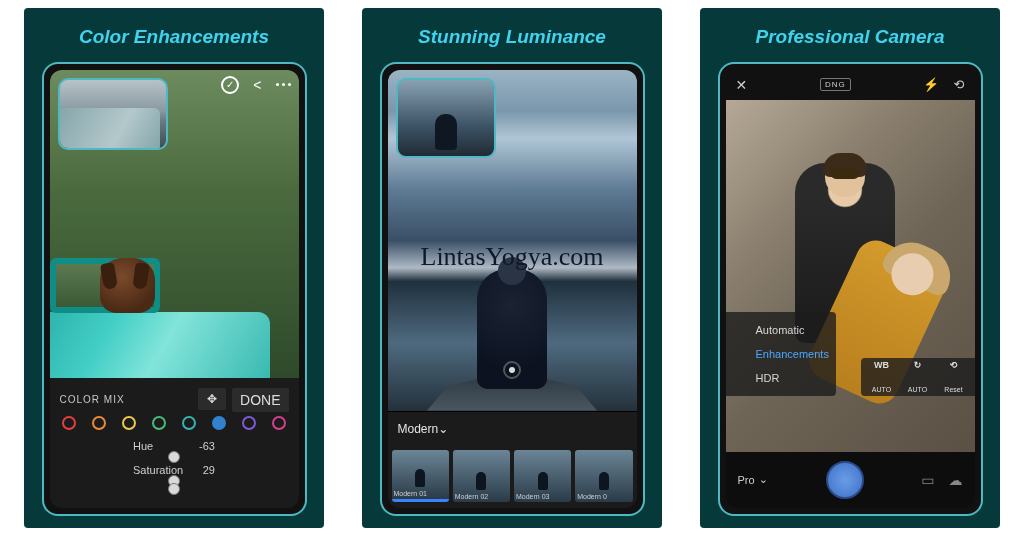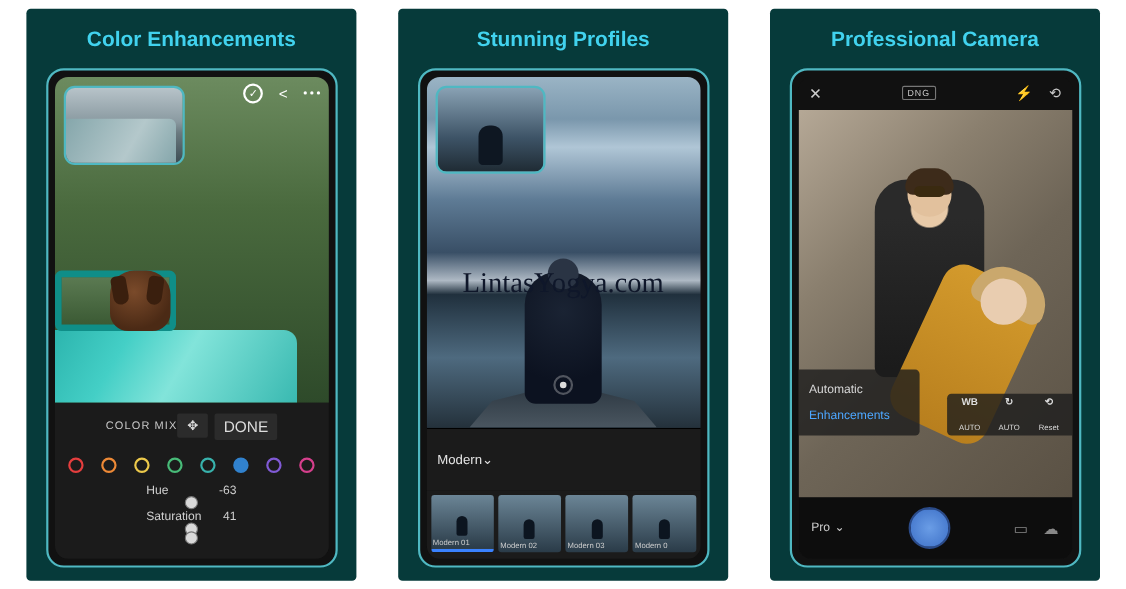--- a/index.html
+++ b/index.html
@@ -28,20 +28,21 @@
     flex-direction: column;
     align-items: center;
     padding: 18px 12px 12px;
     position: relative;
   }
   .card-title {
     color: #41d2ee;
     font-size: 19px;
     font-weight: 600;
     margin-bottom: 14px;
+    font-style: italic;
   }
   .phone {
     width: 265px;
     flex: 1;
     background: #111;
     border: 2px solid #4fb8c2;
     border-radius: 16px;
     padding: 6px;
     position: relative;
     overflow: hidden;
@@ -123,22 +124,22 @@
     font-size: 10px; color:#fff;
   }
   .dots3 { display:flex; gap:3px; }
   .dots3 span { width:3px; height:3px; background:#fff; border-radius:50%; }
 
   .p1-panel {
     background: #1b1b1b;
     padding: 10px 10px 12px;
   }
   .p1-head {
-    display: flex; align-items: center; justify-content: center;
-    margin-bottom: 16px;
+    display: flex; align-items: center; justify-content: space-between;
+    margin-bottom: 4px;
   }
   .p1-label { color:#c7c7c7; font-size:10px; letter-spacing:1px;}
   .p1-btns { display:flex; gap:6px; }
   .p1-iconbtn, .p1-done {
     background:#2b2b2b; color:#ddd; font-size:14px;
     padding:4px 8px; border-radius:2px;
   }
   .p1-iconbtn { display:flex; align-items:center; justify-content:center; width:28px; height:22px; font-size:12px;}
   .swatches { display:flex; justify-content:space-between; margin: 4px 2px 10px; }
   .swatch { width:14px; height:14px; border-radius:50%; border:2px solid; }
@@ -184,21 +185,21 @@
   .p2-inset {
     position: absolute; top:8px; left:8px;
     width:100px; height:80px;
     border:2px solid #4fb8c2; border-radius:10px;
     background: linear-gradient(to bottom,#88a1b3 0%,#3d5366 60%,#1f2b34 100%);
     overflow:hidden;
   }
   .p2-inset .mini-person{position:absolute;left:50%;bottom:6px;transform:translateX(-50%);width:22px;height:36px;background:#0e1722;border-radius:10px 10px 4px 4px;}
   .p2-dropdown {
     background:#1b1b1b; color:#e4e4e4;
-    padding:21px 10px; font-size:12px;
+    padding:10px 10px; font-size:12px;
     display:flex; align-items:center; gap:0;
     border-top:1px solid #000;
   }
   .p2-thumbrow {
     background:#1b1b1b;
     display:flex; gap:4px;
     padding:4px 4px 6px;
     overflow:hidden;
   }
   .thumb {
@@ -245,21 +246,21 @@
     transform: rotate(25deg);
   }
   .p3-woman-head{position:absolute;top:-4px;left:40%;width:42px;height:42px;background:#e9cdb0;border-radius:50%;}
   .p3-woman-hair{position:absolute;top:-14px;left:28%;width:70px;height:40px;background:#caa86d;border-radius:30px 30px 10px 10px;}
   .p3-menu {
     position:absolute; left:0; bottom:56px;
     background:#1d1d1dcc; width:110px;
     padding:6px 0; border-radius:0 4px 4px 0;
     color:#d6d6d6; font-size:11px;
   }
-  .p3-menu div{padding:6px 10px;}
+  .p3-menu div{padding:6px 10px;margin-left:20px;}
   .p3-menu .sel{color:#4da7ff;}
   .p3-quick {
     position:absolute; right:0; bottom:56px;
     background:#1d1d1dcc; display:flex;
     padding:4px; gap:2px; border-radius:4px 0 0 4px;
   }
   .p3-qbtn{width:34px;height:30px;display:flex;flex-direction:column;align-items:center;justify-content:center;color:#ddd;font-size:7px;gap:16px;}
   .p3-qbtn .top{font-size:9px;font-weight:600;}
   .p3-bottom {
     height:56px; background:#0d0d0d;
@@ -340,21 +341,21 @@
             </div>
             <div class="track">
                 <div class="track-bar">
                   <div class="knob" id="knob-hue" style="left: 10%;"></div>
                 </div>
               </div>
           </div>
           <div class="slider-row stacked">
             <div class="top">
               <span class="lab">Saturation</span>
-              <span class="val">41</span>
+              <span class="val">29</span>
             </div>
             <div class="track">
                 <div class="track-bar">
                   <div class="knob" id="knob-sat" style="left: 65%;"></div>
                 </div>
               </div>
           </div>
           <div class="slider-row stacked">
             <div class="track">
                 <div class="track-bar">
@@ -362,21 +363,21 @@
                 </div>
               </div>
           </div>
         </div>
 
       </div>
     </div>
   </div>
 
   <div class="card">
-    <div class="card-title">Stunning Profiles</div>
+    <div class="card-title">Stunning Luminance</div>
     <div class="phone">
       <div class="phone-inner">
 
         <div class="p2-main">
           <div class="p2-canoe"></div>
           <div class="p2-person">
               <div class="p2-head"></div>
             </div>
           <div class="p2-centerdot"></div>
           <div class="p2-inset">
@@ -431,20 +432,21 @@
                 <div class="p3-sun"></div>
               </div>
           </div>
           <div class="p3-woman">
             <div class="p3-woman-hair"></div>
               <div class="p3-woman-head"></div>
           </div>
           <div class="p3-menu">
             <div>Automatic</div>
             <div class="sel">Enhancements</div>
+            <div>HDR</div>
           </div>
           <div class="p3-quick" id="quickrow">
               <div class="p3-qbtn">
                 <div class="top">WB</div>
                 <div>AUTO</div>
               </div>
               <div class="p3-qbtn">
                 <div class="top">↻</div>
                 <div>AUTO</div>
               </div>

